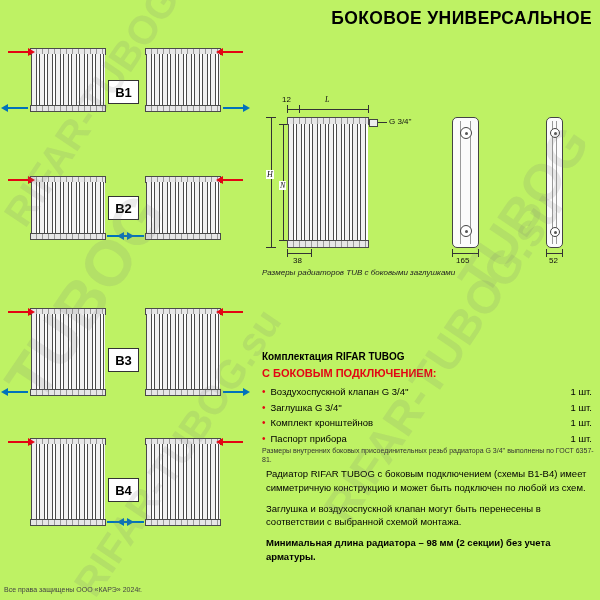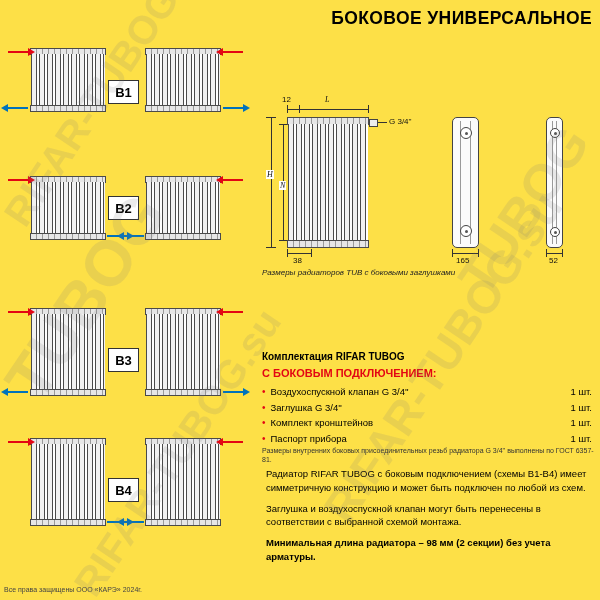--- a/index.html
+++ b/index.html
@@ -1,18 +1,18 @@
 <!DOCTYPE html>
 <html style="--red: #e30613; --blue: #0072bc;"><head>
 <meta charset="utf-8">
 <style>
   *{box-sizing:border-box;margin:0;padding:0}
   html,body{width:600px;height:600px;background:#fff;overflow:hidden;
     font-family:"Liberation Sans",sans-serif;color:#000}
-  .page{position:relative;width:600px;height:600px;background:#fde047;overflow:hidden}
+  .page{position:relative;width:600px;height:600px;background:#bef264;overflow:hidden}
   .layer{position:absolute;left:0;top:0;width:552px;height:600px}
 
   
   .page-title{position:absolute;left:258px;top:8px;width:334px;text-align:right;
     font-weight:bold;font-size:17.5px;line-height:1.2;letter-spacing:.4px}
 
   
   .scheme-row{position:absolute;left:8px;width:245px}
   .radiator{position:absolute}
   .rad-bar{position:absolute;left:0;right:0;height:7px;border:1px solid #4a4a4a;

